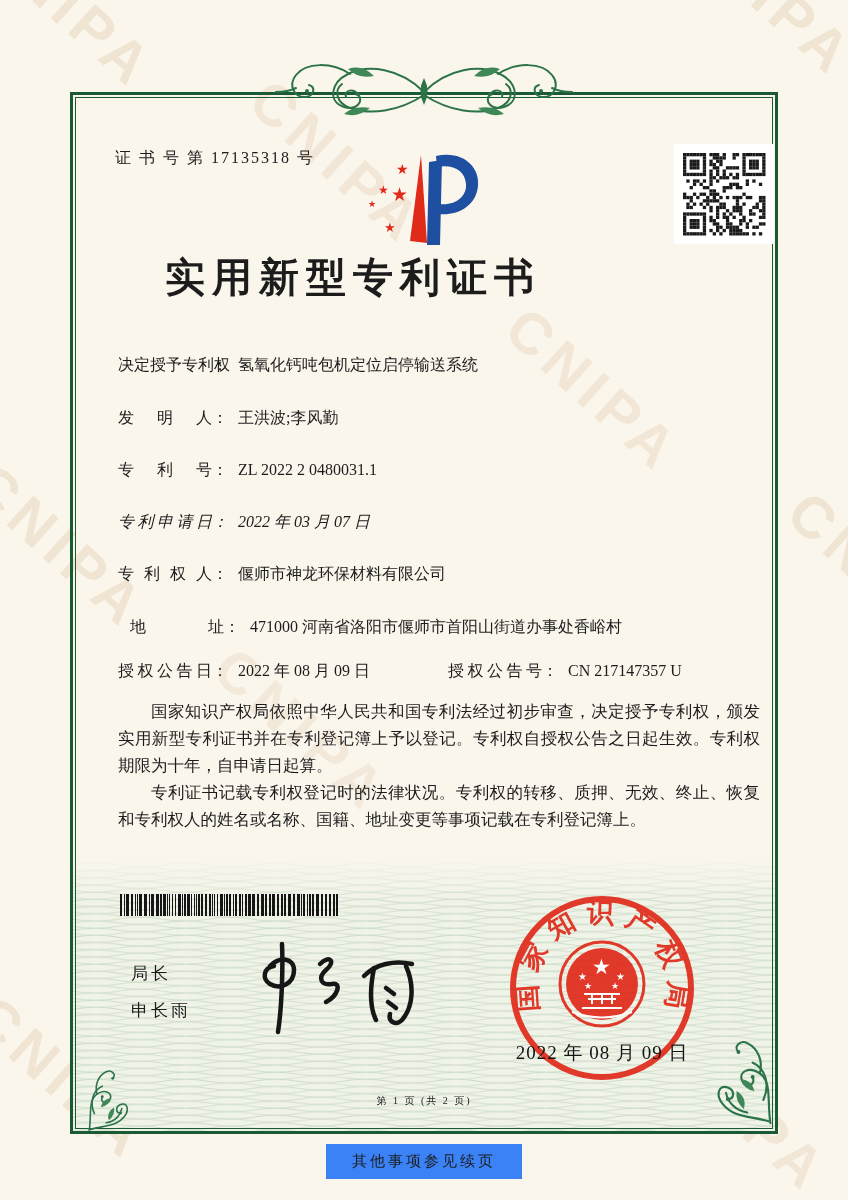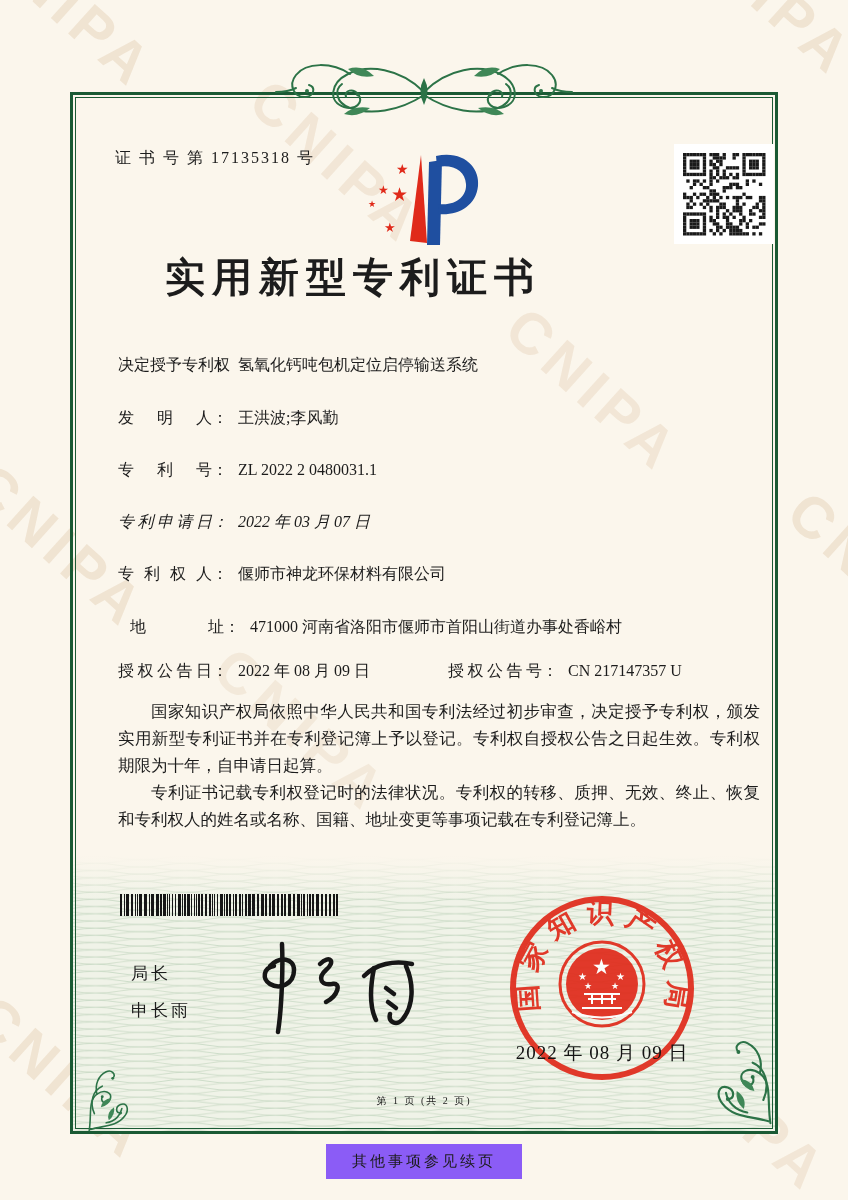--- a/index.html
+++ b/index.html
@@ -43,21 +43,21 @@
              font-family:Liberation Serif, serif;}
   .sig-name{left:131px;top:999px;font-size:17px;letter-spacing:3px;z-index:3;
             font-family:Liberation Sans, sans-serif;}
   .sig-draw{left:236px;top:936px;z-index:3;}
   
   .seal{left:506px;top:892px;z-index:4;opacity:.92;}
   .seal-date{left:506px;top:1040px;width:192px;text-align:center;font-size:19px;
              letter-spacing:1px;color:#141414;z-index:5;}
   
   .pageno{left:73px;top:1094px;width:702px;text-align:center;font-size:10px;letter-spacing:2px;z-index:3;}
-  .contnote{left:424px;top:1144px;transform:translateX(-50%);background:#8b5cf6;
+  .contnote{left:424px;top:1144px;transform:translateX(-50%);background:#3b82f6;
             padding:8px 26px;font-size:15px;letter-spacing:3px;z-index:3;white-space:nowrap;}
   .orn{z-index:4;pointer-events:none;}
 </style>
 </head>
 <body>
 
 <span class="wm" style="left:-38px;top:-28px;">CNIPA</span>
 <span class="wm" style="left:662px;top:-40px;">CNIPA</span>
 <span class="wm" style="left:232px;top:128px;color:rgba(216,184,150,.26);">CNIPA</span>
 <span class="wm" style="left:488px;top:356px;color:rgba(216,184,150,.26);">CNIPA</span>

